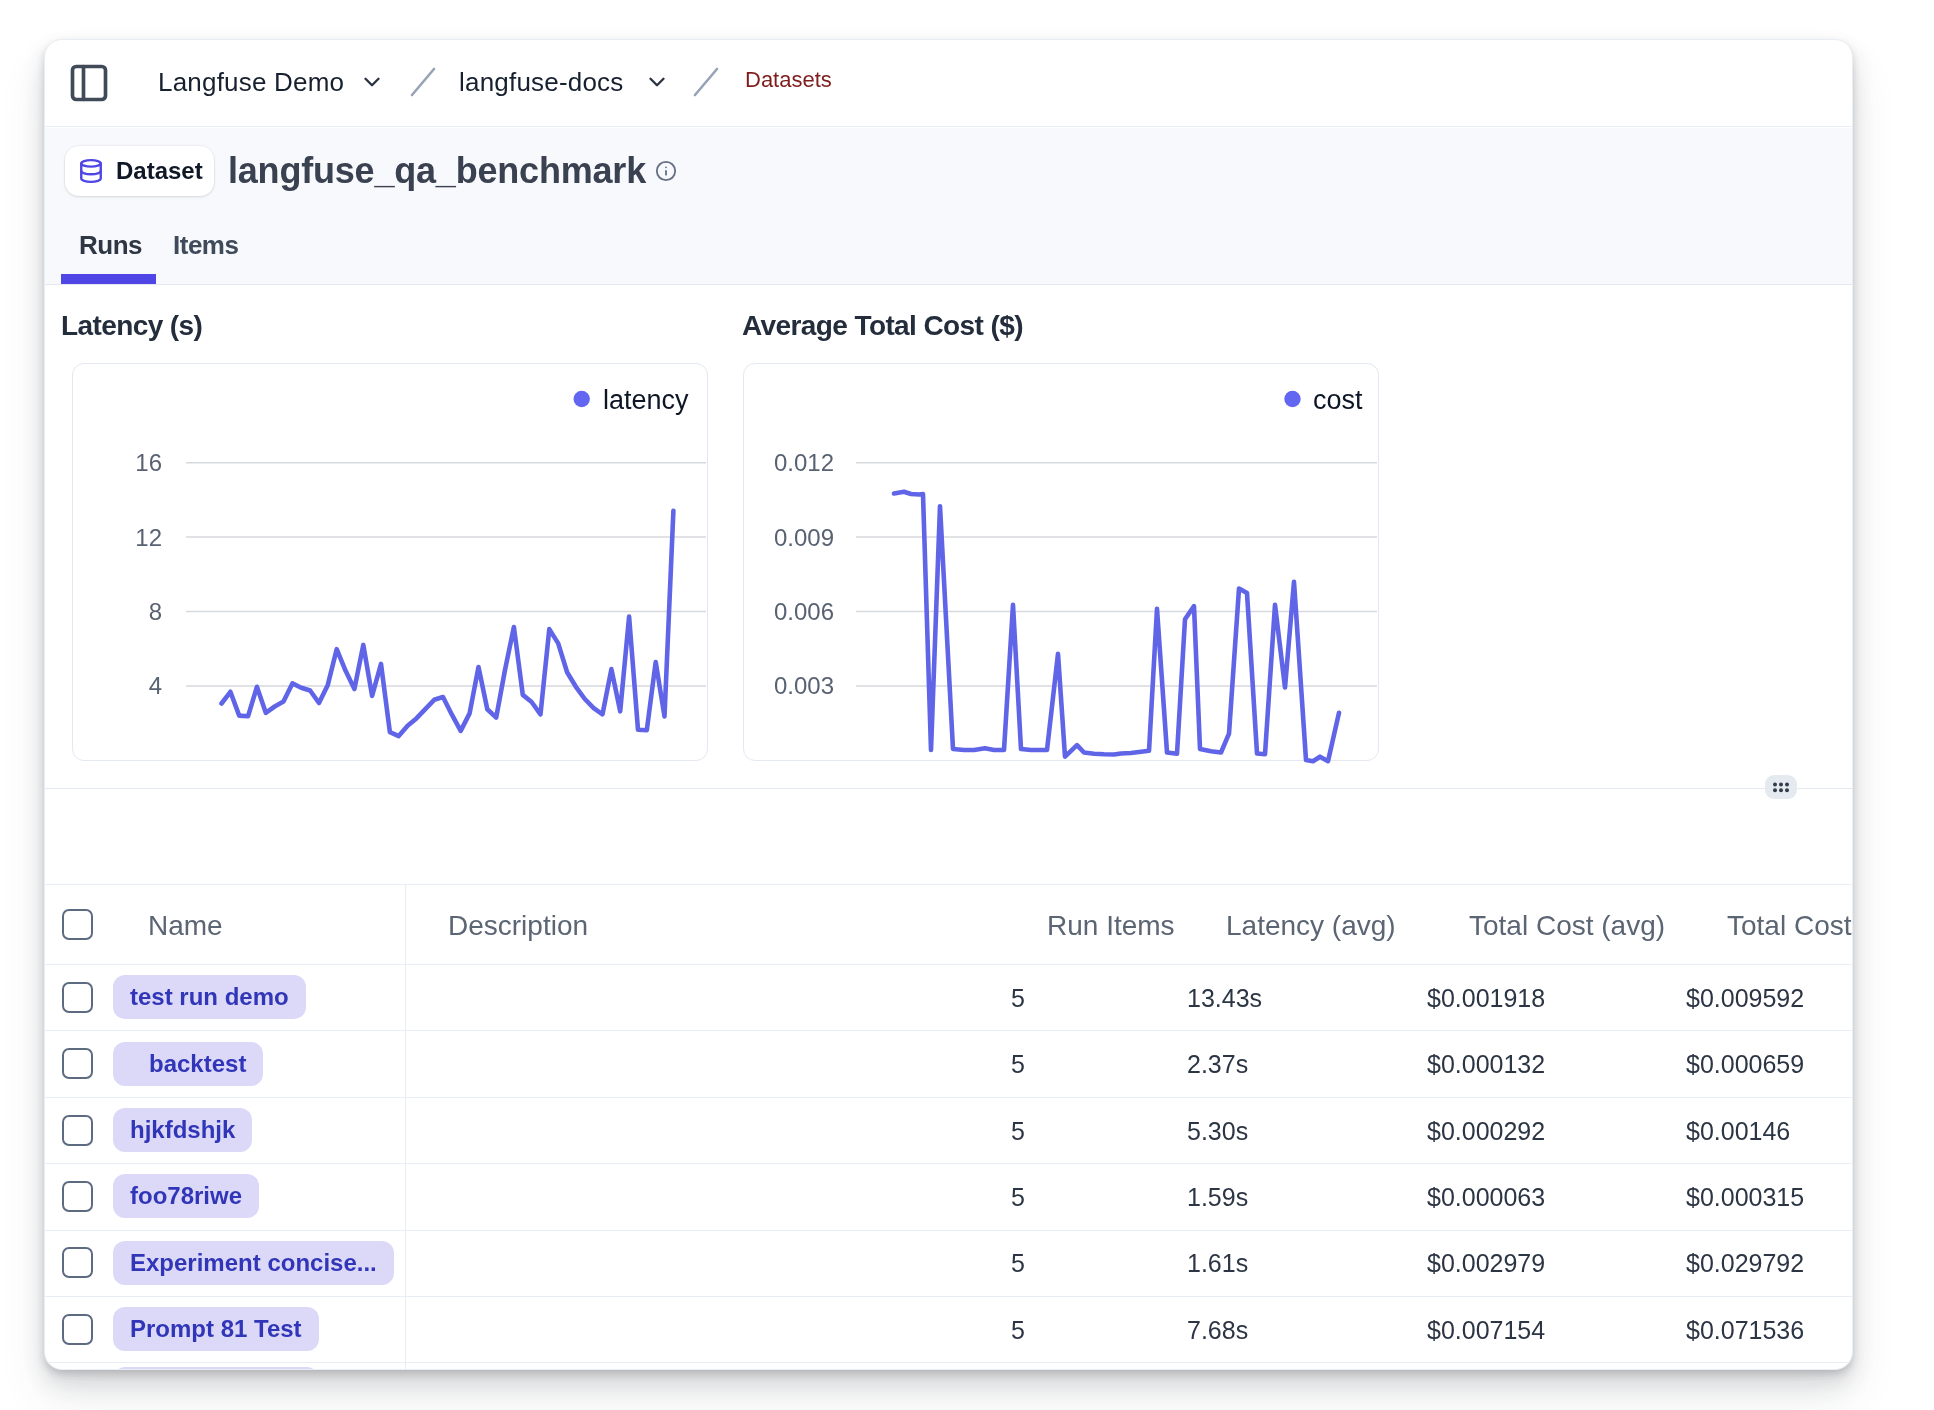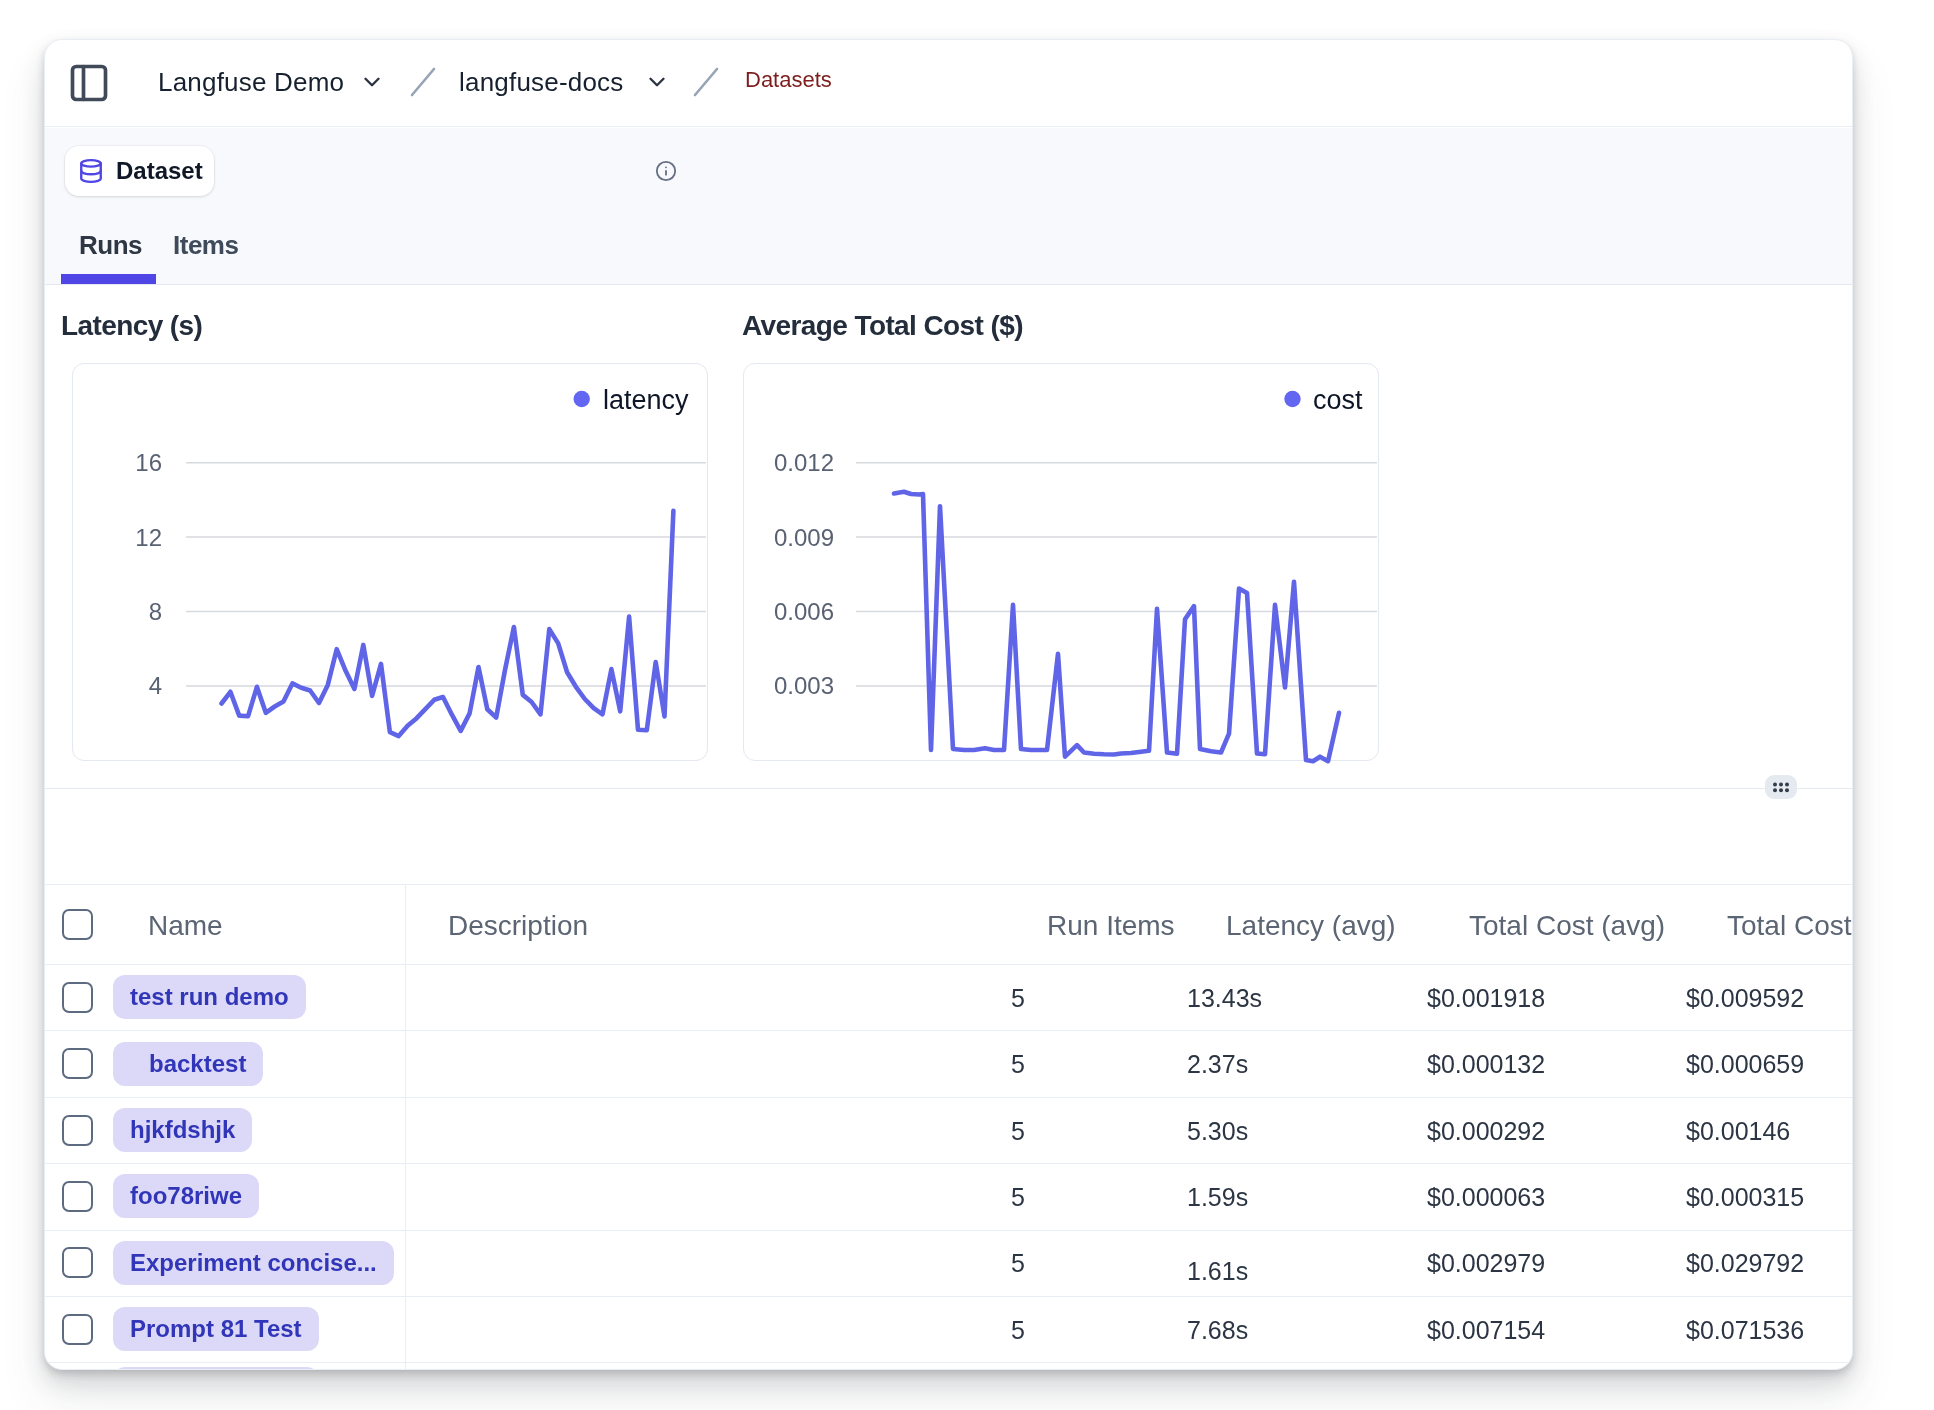--- a/index.html
+++ b/index.html
@@ -67,20 +67,21 @@
 
   <div class="abs strip"></div>
   <div class="abs badge">
     <svg style="margin-left:13px;" width="26" height="28" viewBox="0 0 24 24" fill="none" stroke="#4f46e5" stroke-width="2.2" stroke-linecap="round" stroke-linejoin="round">
       <ellipse cx="12" cy="5" rx="9" ry="3"></ellipse>
         <path d="M3 5v14a9 3 0 0 0 18 0V5"></path>
         <path d="M3 12a9 3 0 0 0 18 0"></path>
     </svg>
     <span style="margin-left:12px; font-size:24px; font-weight:700; color:#101828;">Dataset</span>
   </div>
+  <div class="abs title">langfuse_qa_benchmark</div>
   <svg class="abs" style="left:610px; top:120px;" width="22" height="22" viewBox="0 0 24 24" fill="none" stroke="#667085" stroke-width="2" stroke-linecap="round" stroke-linejoin="round">
     <circle cx="12" cy="12" r="10"></circle>
       <path d="M12 16v-4"></path>
       <path d="M12 8h.01"></path>
   </svg>
   <div class="abs tabtext" style="left:34px; top:190px; color:#2f3744;">Runs</div>
   <div class="abs tabtext" style="left:128px; top:190px; color:#3f4a5a;">Items</div>
   <div class="abs underline"></div>
 
   <div class="abs chart-h" style="left:16px; top:270px;">Latency (s)</div>
@@ -175,21 +176,21 @@
       <div class="abs cb" style="left:16.5px; top:1140.9px;"></div>
       <div class="pill" style="top:1134.4px;">foo78riwe</div>
       <div class="abs td" style="left:966px; top:1142.9px;">5</div>
       <div class="abs td" style="left:1142px; top:1142.9px;">1.59s</div>
       <div class="abs td" style="left:1382px; top:1142.9px;">$0.000063</div>
       <div class="abs td" style="left:1641px; top:1142.9px;">$0.000315</div>
       <div class="abs" style="left:0; top:1256.0px; width:1848px; border-top:1.5px solid #e9edf4;"></div>
       <div class="abs cb" style="left:16.5px; top:1207.3px;"></div>
       <div class="pill" style="top:1200.8px;">Experiment concise...</div>
       <div class="abs td" style="left:966px; top:1209.3px;">5</div>
-      <div class="abs td" style="left:1142px; top:1209.3px;margin-top:8px;">1.61s</div>
+      <div class="abs td" style="left:1142px; top:1209.3px;">1.61s</div>
       <div class="abs td" style="left:1382px; top:1209.3px;">$0.002979</div>
       <div class="abs td" style="left:1641px; top:1209.3px;">$0.029792</div>
       <div class="abs" style="left:0; top:1322.4px; width:1848px; border-top:1.5px solid #e9edf4;"></div>
       <div class="abs cb" style="left:16.5px; top:1273.7px;"></div>
       <div class="pill" style="top:1267.2px;">Prompt 81 Test</div>
       <div class="abs td" style="left:966px; top:1275.7px;">5</div>
       <div class="abs td" style="left:1142px; top:1275.7px;">7.68s</div>
       <div class="abs td" style="left:1382px; top:1275.7px;">$0.007154</div>
       <div class="abs td" style="left:1641px; top:1275.7px;">$0.071536</div>
       <div class="pill" style="top:1326.5px;">Prompt 81 Test</div>

